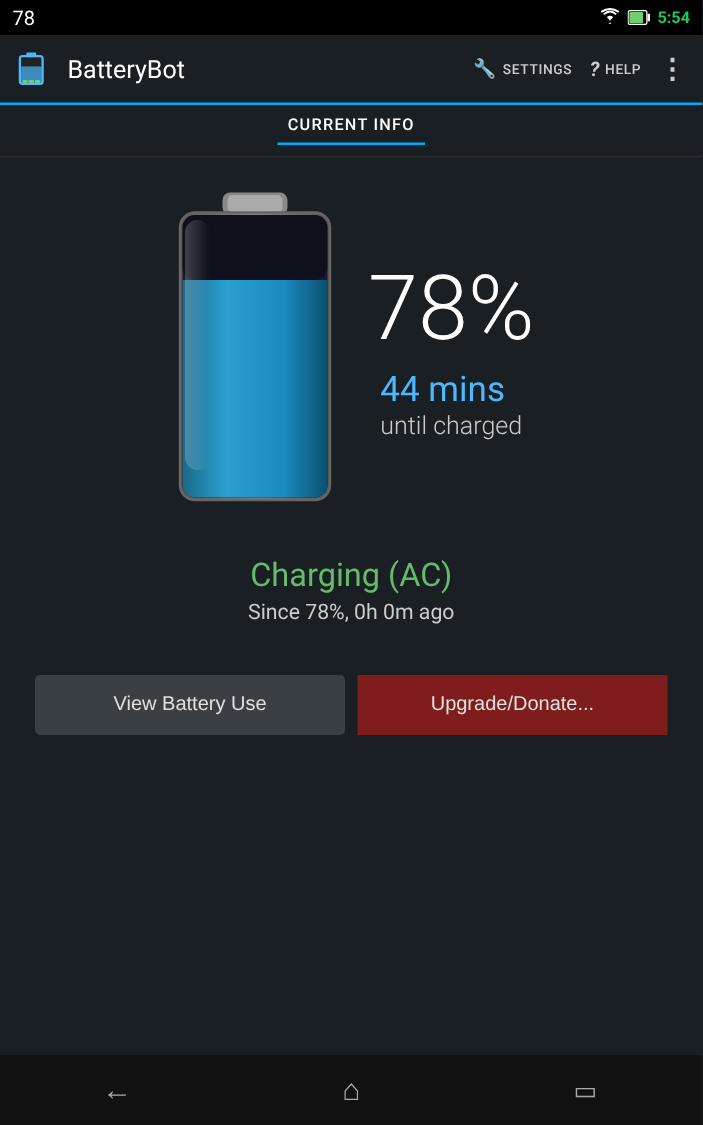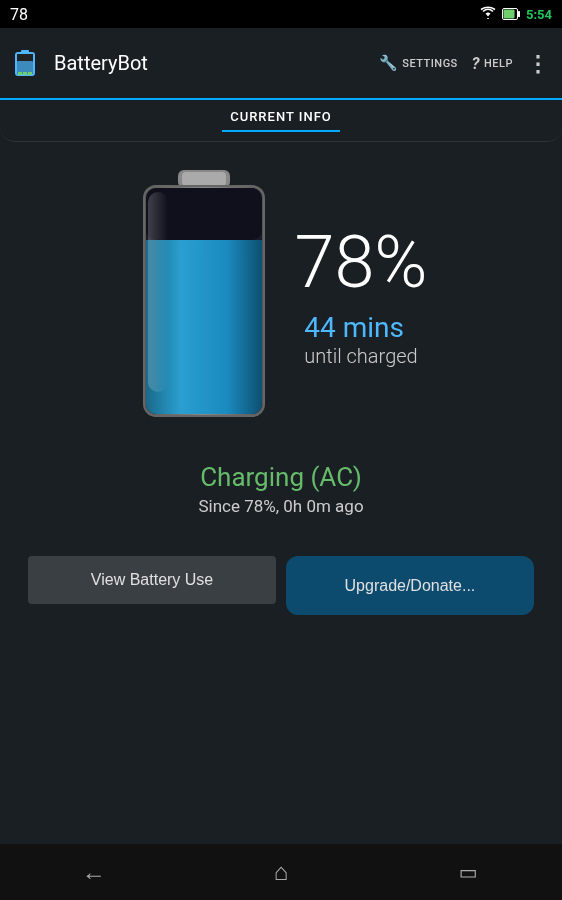--- a/index.html
+++ b/index.html
@@ -30,21 +30,21 @@
     }
     #time-display {
       font-size: 13px;
       color: #22c55e;
       font-weight: bold;
     }
 
     
     #nav-bar {
       width: 100%;
-      height: 72px;
+      height: 56px;
       background: #1a1f24;
       border-bottom: 2px solid #00aaff;
       display: flex;
       align-items: center;
       padding: 0 12px;
       justify-content: center;
     }
     #app-title {
       font-size: 20px;
       color: #fff;
@@ -76,21 +76,20 @@
 
     
     #tab-bar {
       width: 100%;
       height: 42px;
       background: #1a1f24;
       display: flex;
       align-items: center;
       justify-content: center;
       border-bottom: 1px solid #333;
-      border-radius: 15px;
     }
     #tab-current-info {
       font-size: 13px;
       color: #fff;
       font-weight: 500;
       letter-spacing: 1px;
       padding-bottom: 4px;
       border-bottom: 2px solid #00aaff;
       padding-left: 8px;
       padding-right: 8px;
@@ -318,21 +317,21 @@
     </div>
   </div>
 
   <div id="charging-section" style="display:flex;flex-direction:column;align-items:center;margin-bottom:30px;">
     <span id="charging-status" style="font-size:26px;color:#66bb6a;font-weight:400;">Charging (AC)</span>
     <span id="charging-since" style="font-size:17px;color:#ccc;margin-top:4px;">Since 78%, 0h 0m ago</span>
   </div>
 
   <div id="buttons-section" style="width:90%;display:flex;flex-direction:row;gap:10px;margin-top:10px;">
     <button class="action-btn" style="width:100%;height:48px;background:#3a3f44;border:none;border-radius:4px;color:#e0e0e0;font-size:16px;cursor:pointer;">View Battery Use</button>
-    <button class="action-btn" style="width:100%;height:59px;background:#0c4a6e;border:none;border-radius:12px;color:#e0e0e0;font-size:16px;cursor:pointer;">Upgrade/Donate...</button>
+    <button class="action-btn" style="width:100%;height:48px;background:#7f1d1d;border:none;border-radius:0;color:#e0e0e0;font-size:16px;cursor:pointer;">Upgrade/Donate...</button>
   </div>
 
 </div>
 
 <div id="bottom-nav" style="position:absolute;bottom:0;width:100%;height:56px;background:#111;display:flex;align-items:center;justify-content:space-around;">
   <div class="bottom-nav-btn">
     <span style="font-size:24px;color:#aaa;">←</span>
   </div>
   <div class="bottom-nav-btn">
     <span style="font-size:24px;color:#aaa;">⌂</span>

